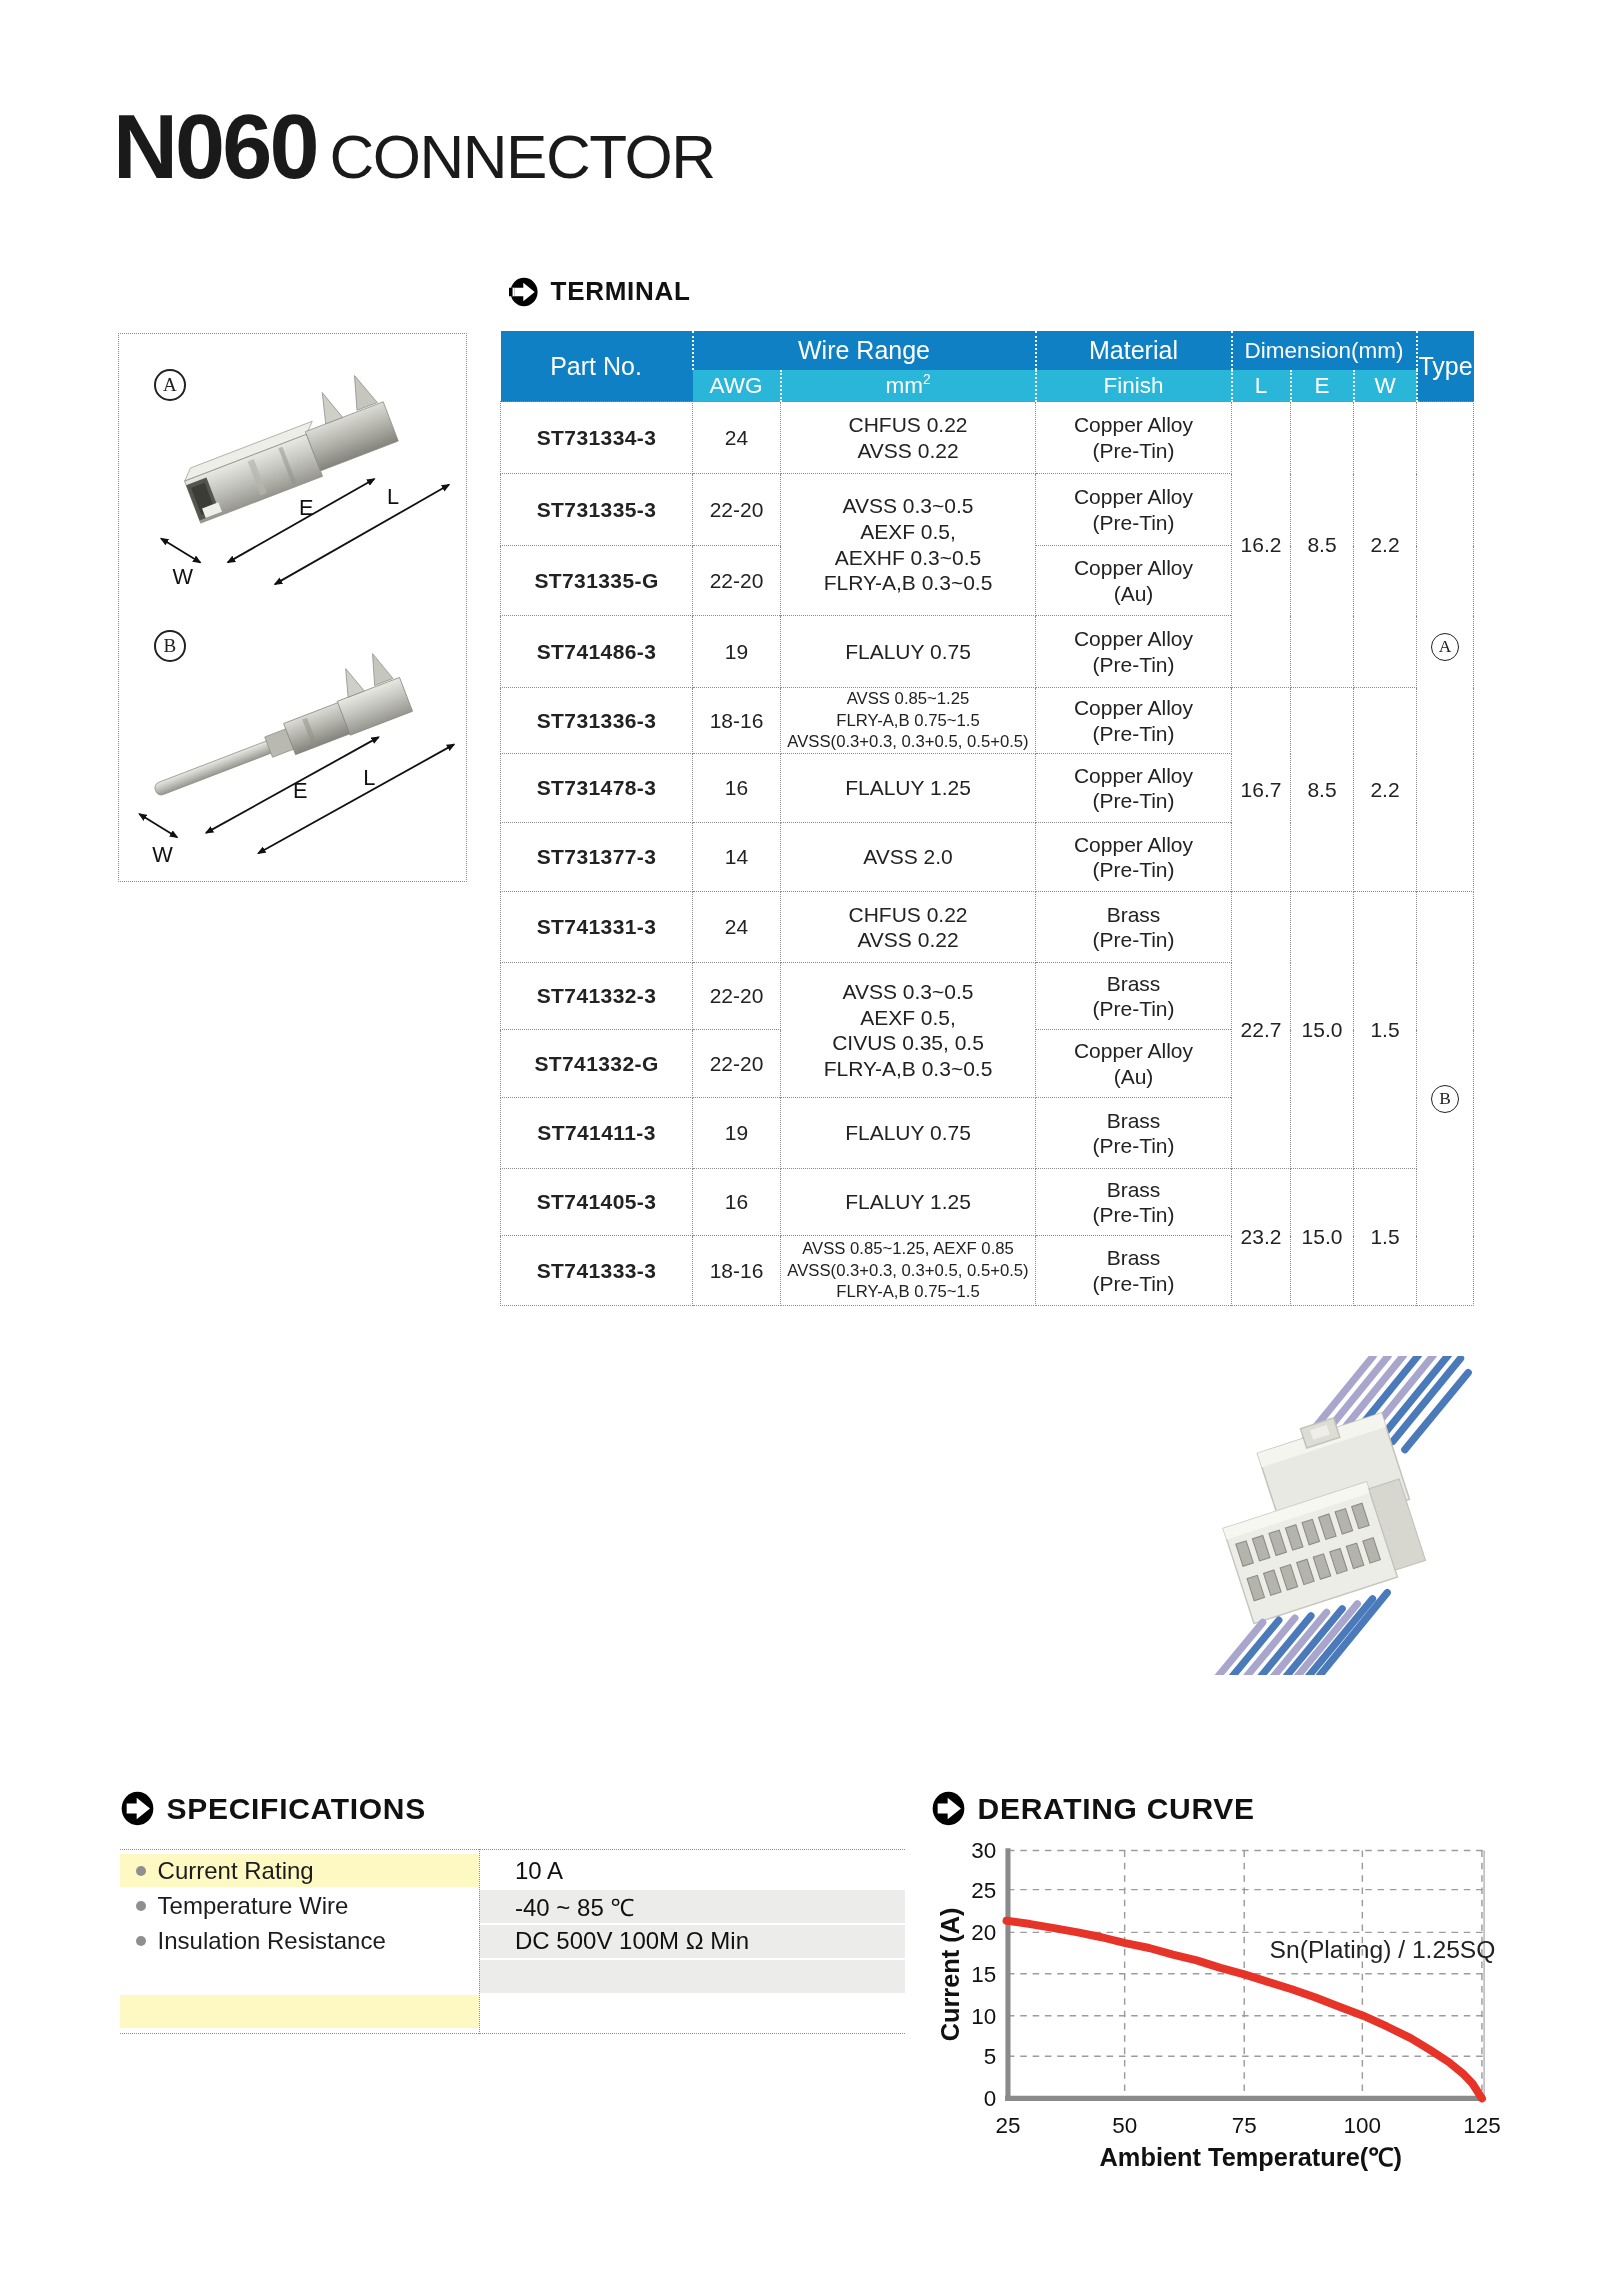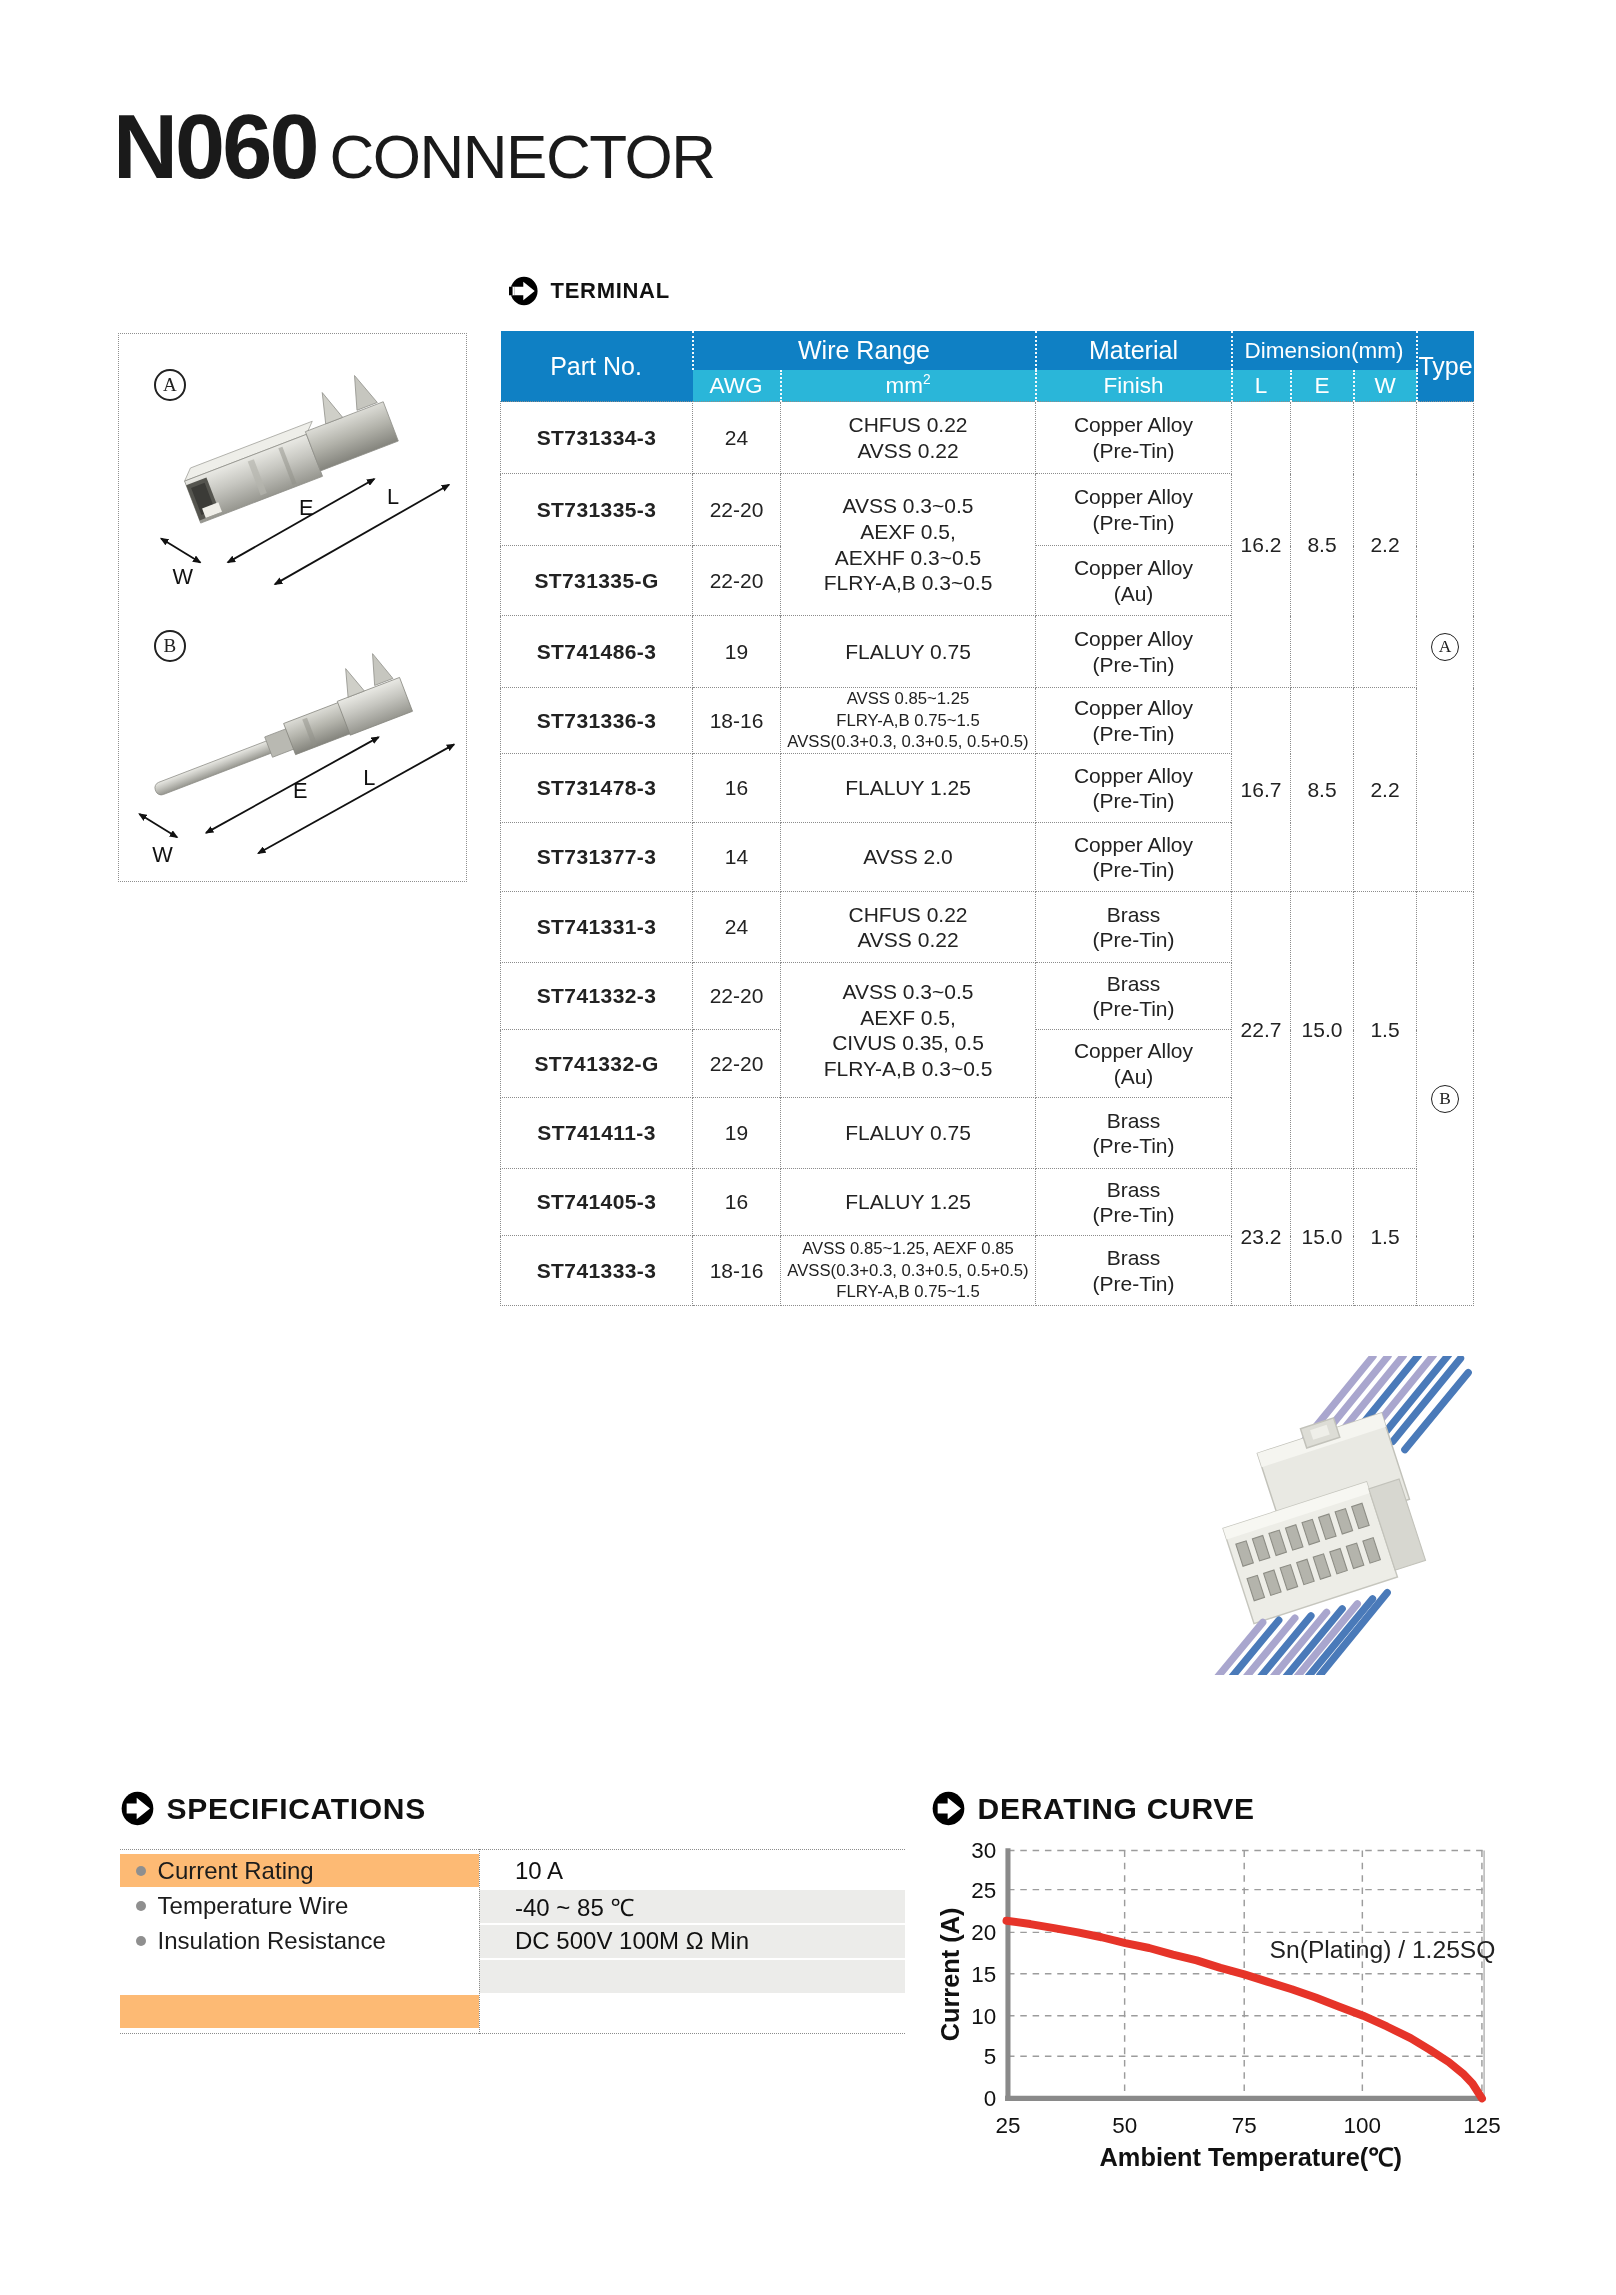--- a/index.html
+++ b/index.html
@@ -7,21 +7,21 @@
   .abs{position:absolute;}
 
   
   .page-title{left:113px;top:102px;white-space:nowrap;line-height:1;}
   .page-title .model{font-size:90px;font-weight:800;letter-spacing:-2.9px;}
   .page-title .product{font-size:62px;font-weight:400;letter-spacing:-1.5px;margin-left:13px;}
 
   
   .sec-head{display:flex;align-items:center;gap:11.6px;}
   .sec-head .txt{font-weight:700;letter-spacing:0.7px;color:#111;}
-  .sec-head.small .txt{font-size:22px;}
+  .sec-head.small .txt{font-size:26px;}
   .sec-head.big .txt{font-size:30px;}
 
   
   .terminal-panel{left:118px;top:333px;width:349px;height:549px;border:1.5px dotted #8f8f8f;box-sizing:border-box;background:#fff;}
   .circ-label{position:absolute;width:27.6px;height:27.6px;border:2.2px solid #222;border-radius:50%;display:flex;align-items:center;justify-content:center;font-family:"Liberation Serif",serif;font-size:19px;color:#222;background:#fff;}
 
   
   .tbl-wrap{left:500px;top:331px;}
   table.term{border-collapse:collapse;table-layout:fixed;}
   table.term td,table.term th{padding:0;margin:0;}
@@ -40,21 +40,21 @@
   td.mat{font-size:21px;}
   td.dim{font-size:22px;}
   td.typecell{background:#fff;}
   .typecirc{display:inline-flex;width:26px;height:26px;border:1.8px solid #222;border-radius:50%;align-items:center;justify-content:center;font-family:"Liberation Serif",serif;font-size:17.4px;}
 
   
   .spec-wrap{left:120px;top:1849px;width:785px;border-top:1.5px dotted #8c8c8c;border-bottom:1.5px dotted #8c8c8c;padding:2.2px 0;}
   .spec-row{display:flex;height:33px;margin:2.2px 0;}
   .spec-row .lc{width:359px;display:flex;align-items:center;box-sizing:border-box;}
   .spec-row .rc{width:426px;display:flex;align-items:center;box-sizing:border-box;padding-left:36px;}
-  .spec-row.odd .lc{background:#fdba74;}
+  .spec-row.odd .lc{background:#fef9c3;}
   .spec-row.even .rc{background:#ececea;}
   .spec-label{font-size:24px;color:#1c1c1c;}
   .spec-value{font-size:24px;color:#111;}
   .bullet{width:10px;height:10px;border-radius:50%;background:#8f8f8f;margin:0 11.6px 0 16px;flex:0 0 auto;}
   .spec-divider{position:absolute;left:359px;top:-1.5px;bottom:-1.5px;border-left:1.5px dotted #8c8c8c;}
 
   svg text{font-family:"Liberation Sans",sans-serif;}
 </style>
 </head>
 <body>

